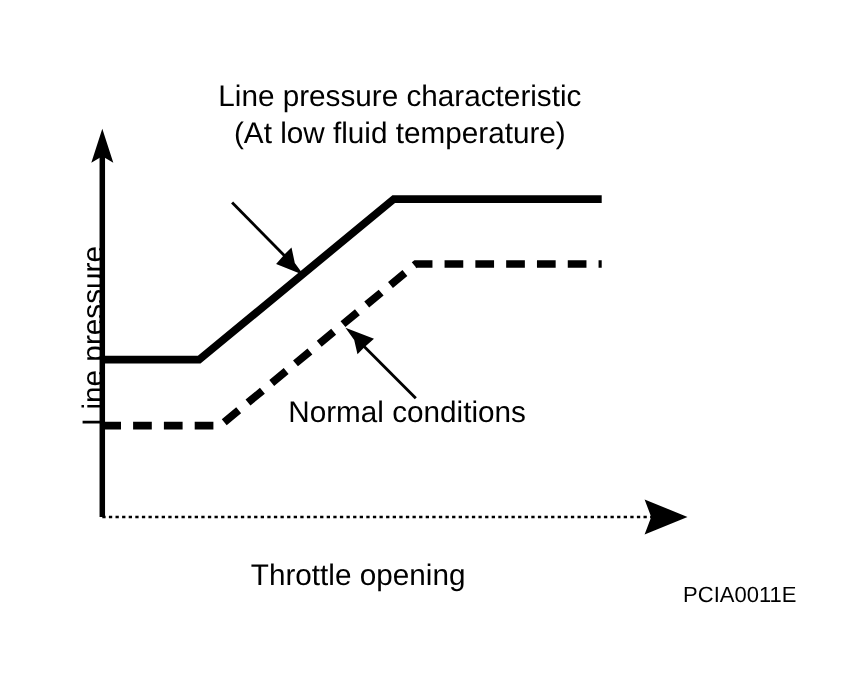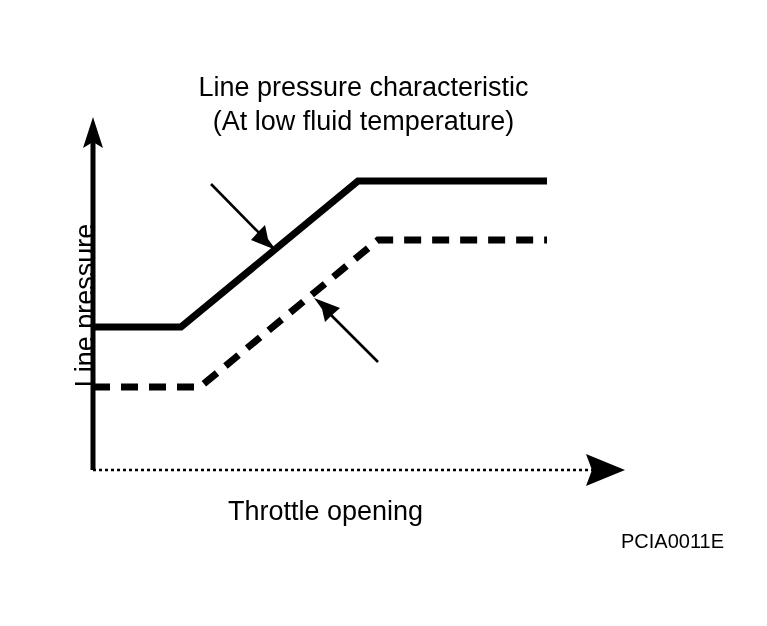--- a/index.html
+++ b/index.html
@@ -53,21 +53,21 @@
     top: 146px;
     font-size: 27px;
   }
   #label-normal {
     left: 262px;
     top: 360px;
     font-size: 27px;
   }
   #axis-label-x {
     left: 228px;
-    top: 496px;
+    top: 508px;
     font-size: 27px;
   }
   #axis-label-y {
     left: -30px;
     top: 290px;
     width: 230px;
     text-align: center;
     font-size: 27px;
     transform: rotate(-90deg);
     transform-origin: center center;
@@ -103,20 +103,21 @@
     <line x1="378" y1="362" x2="324" y2="308" stroke="#000000" stroke-width="2.6"></line>
     <polygon points="314,298 340,308 331,316 325,322 322,309" fill="#000000"></polygon>
   </svg>
 
   <div class="txt" id="chart-title">
     <span class="title-line-1">Line pressure characteristic</span>
     <span class="title-line-2">(At low fluid temperature)</span>
   </div>
 
 
+  <div class="txt" id="label-normal">Normal conditions</div>
 
   <div class="txt" id="axis-label-x">Throttle opening</div>
 
   <div class="txt" id="axis-label-y">Line pressure</div>
 
   <div class="txt" id="ref-code">PCIA0011E</div>
 
 </div>
 
 </body></html>

